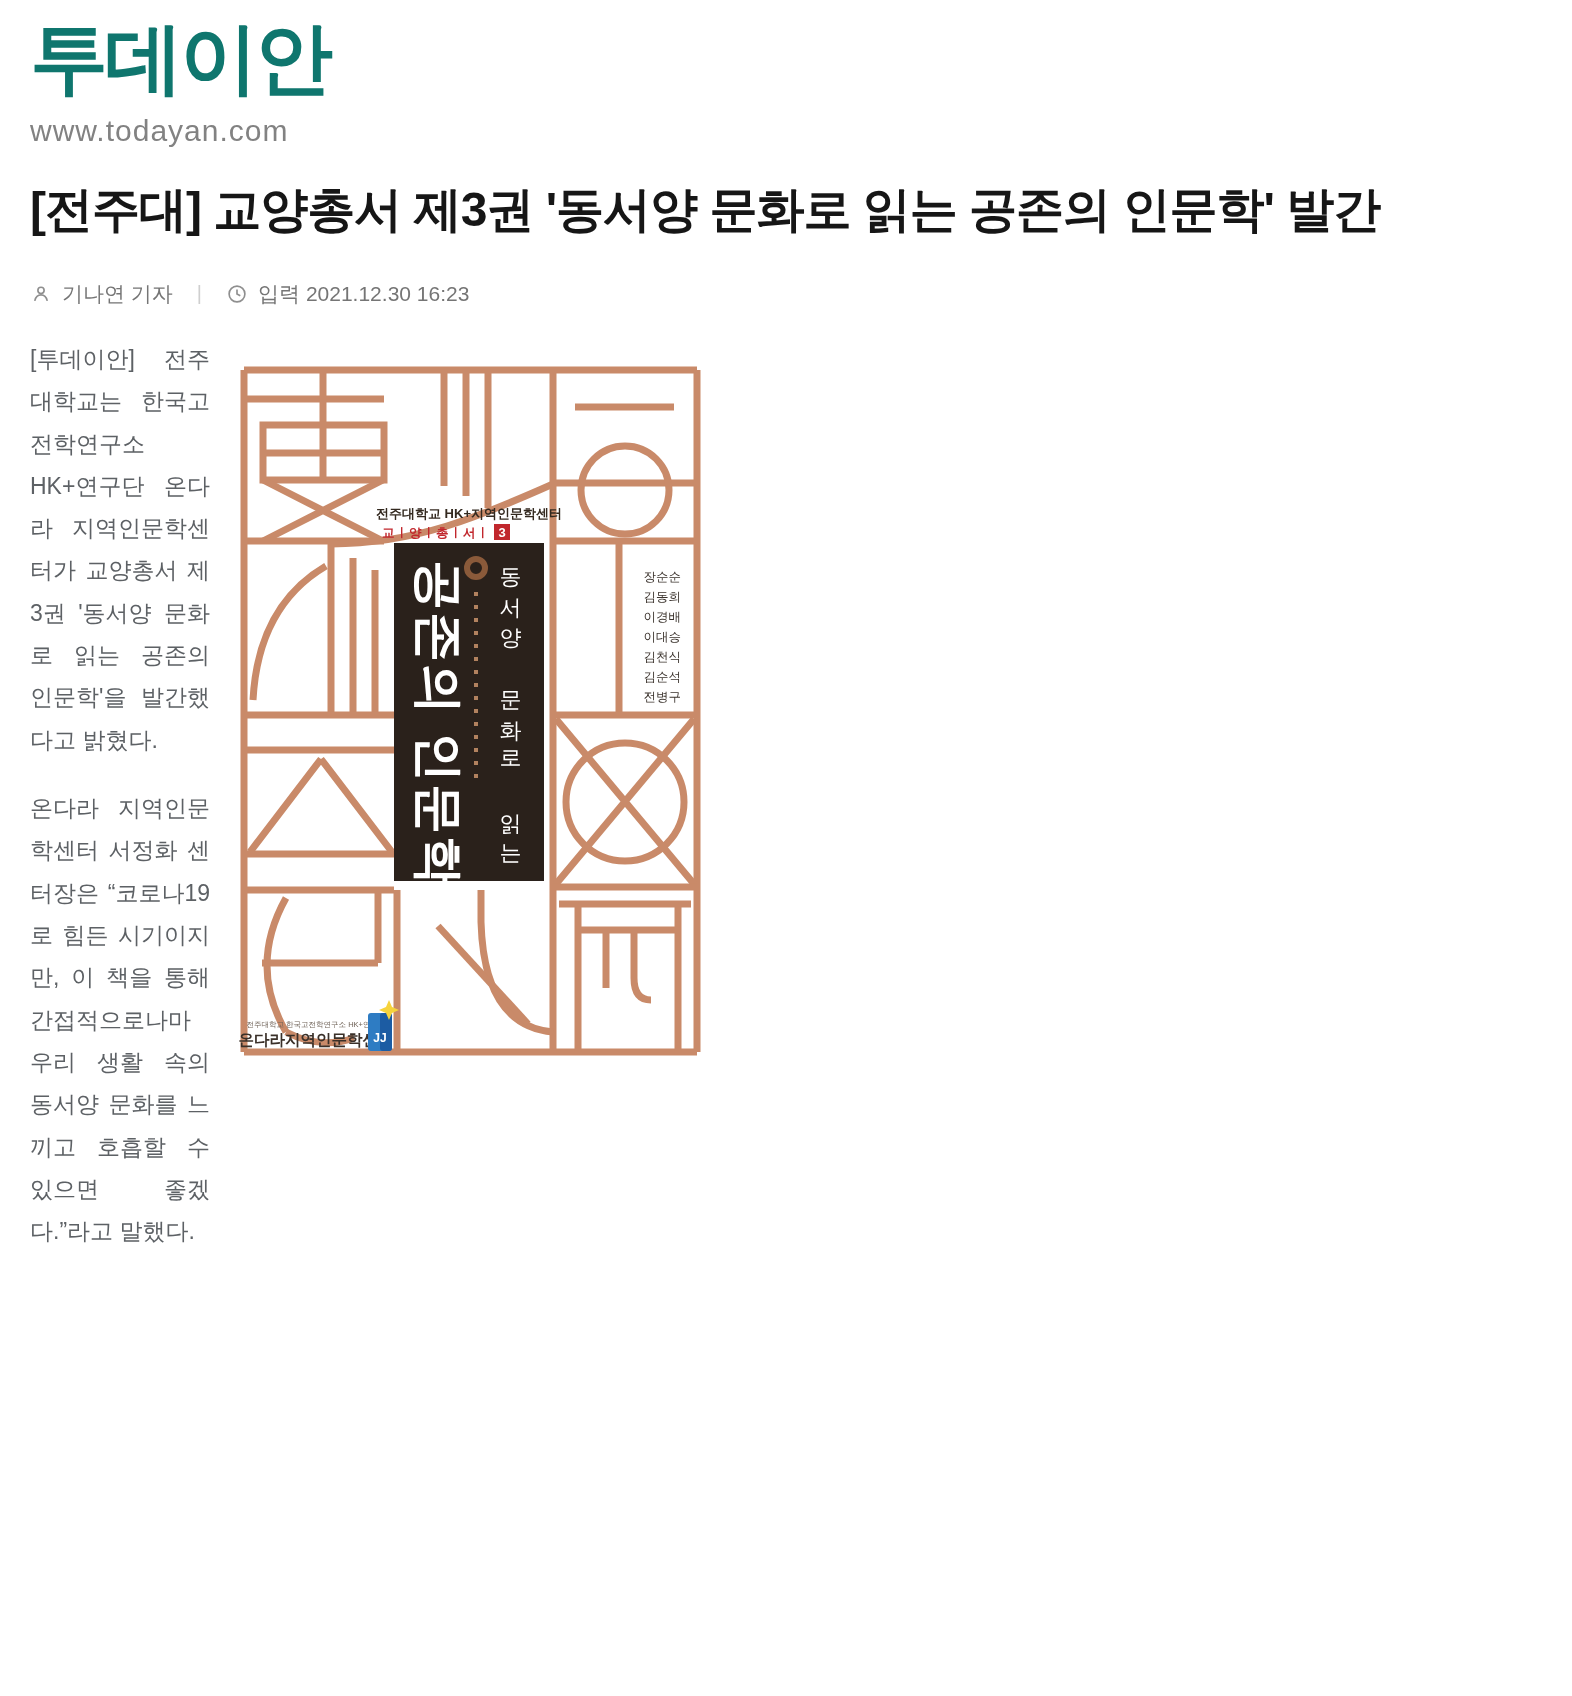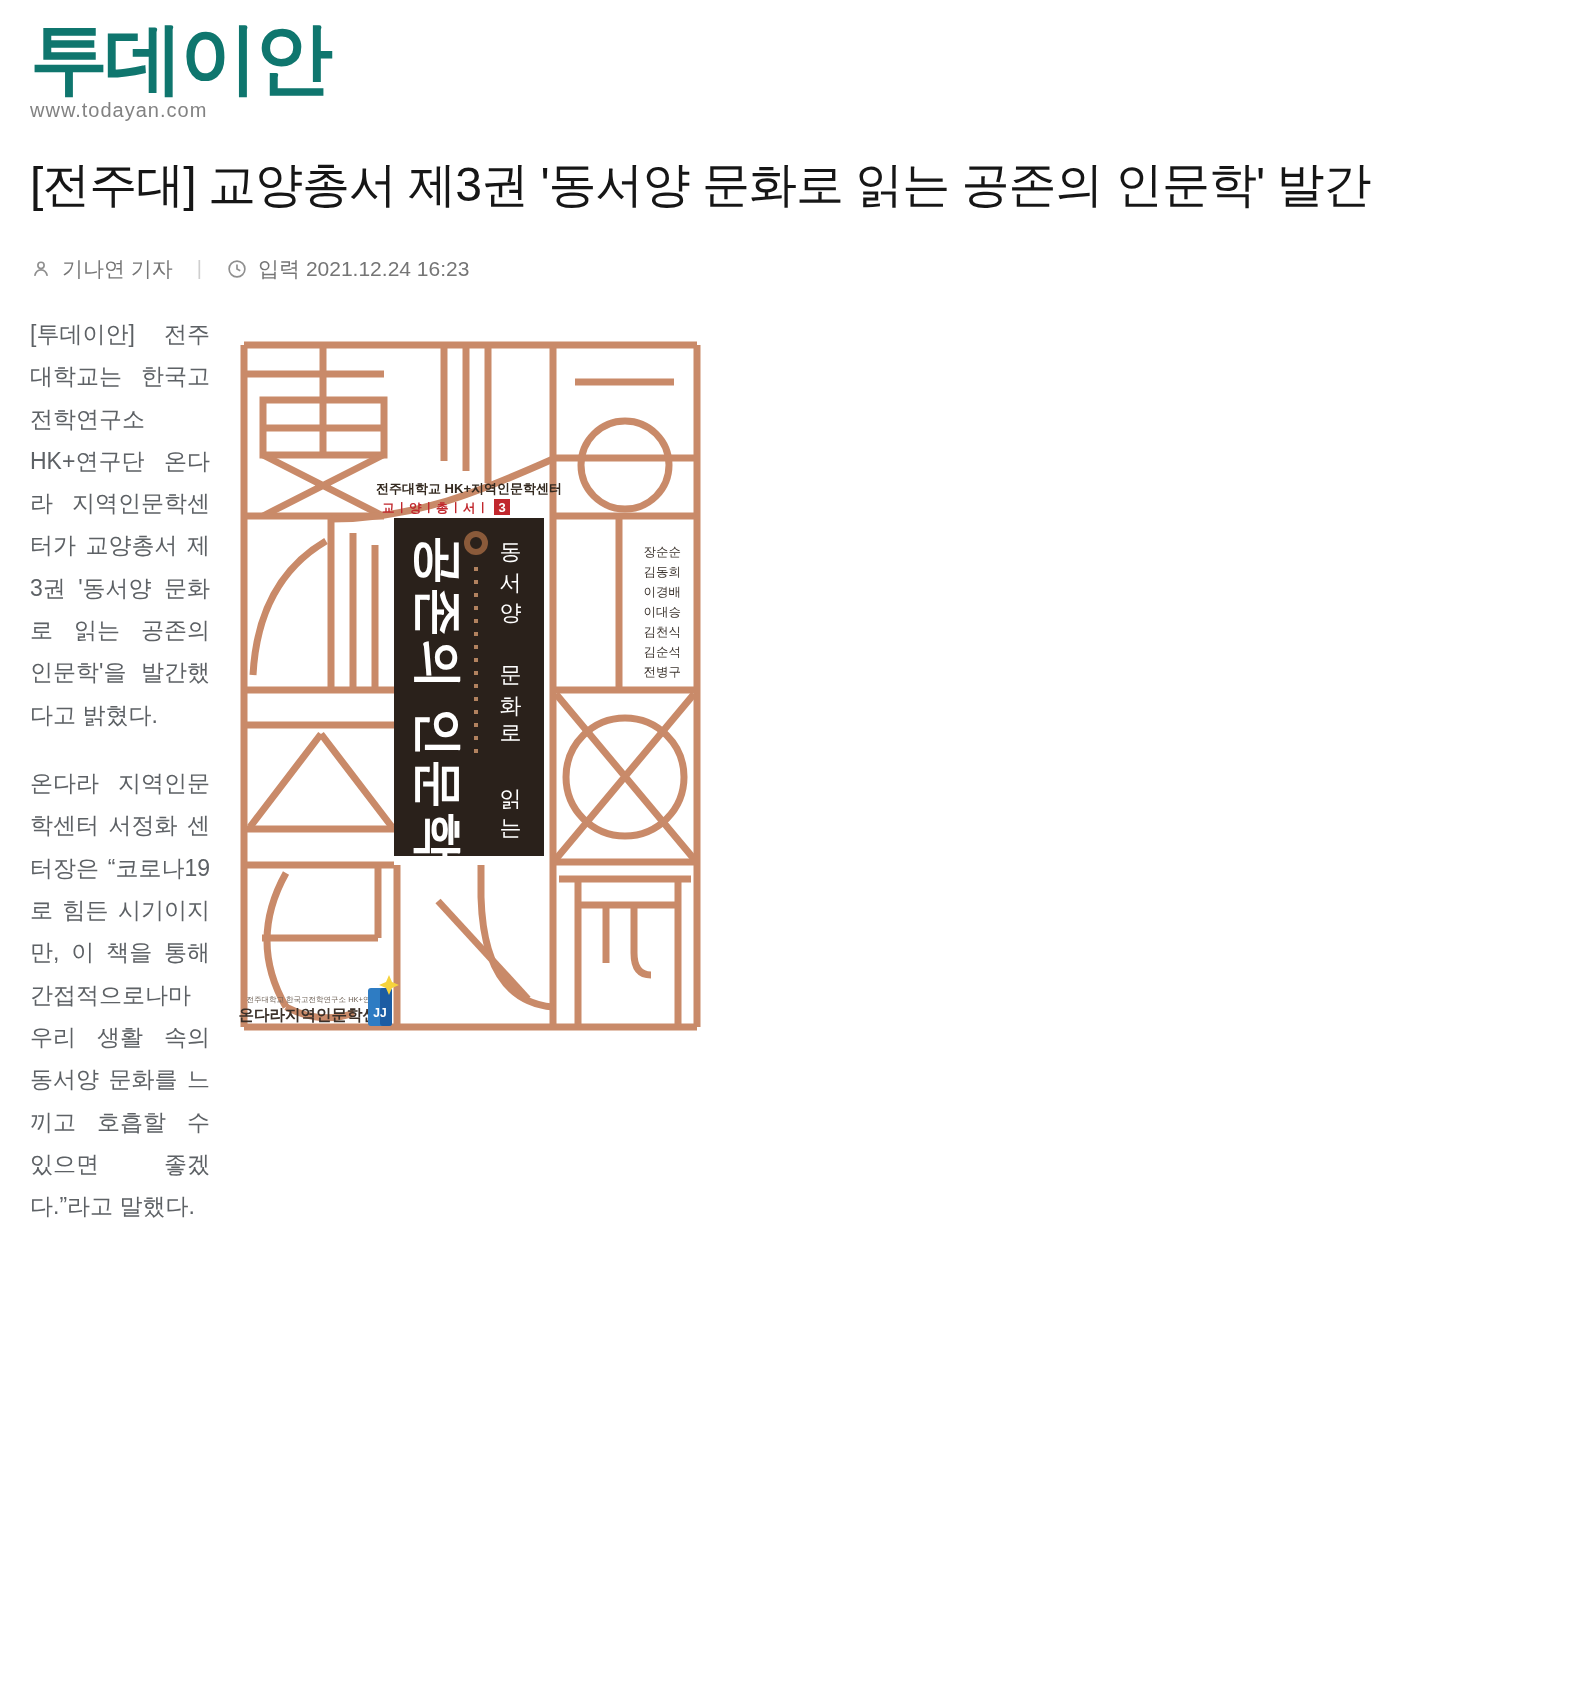--- a/index.html
+++ b/index.html
@@ -2,24 +2,24 @@
 <html lang="ko"><head>
 <meta charset="utf-8">
 <style>
   html,body{margin:0;padding:0;background:#ffffff;}
   body{width:1572px;min-height:1696px;font-family:"Liberation Sans","DejaVu Sans",sans-serif;color:#222;}
   .page{padding:18px 30px 40px 30px;position:relative;}
 
   
   .site-logo{display:inline-block;cursor:pointer;}
   .logo-kr{font-size:78px;font-weight:900;color:#0f766e;line-height:1.05;letter-spacing:-3px;}
-  .logo-www{font-size:20px;color:#828282;letter-spacing:1px;margin-top:0px;line-height:1;}
+  .logo-www{font-size:30px;color:#828282;letter-spacing:1px;margin-top:16px;line-height:1;}
 
   
-  .headline{margin-top:34px;font-size:48px;font-weight:400;color:#161616;letter-spacing:-1px;white-space:nowrap;line-height:1.25;}
+  .headline{margin-top:34px;font-size:48px;font-weight:700;color:#161616;letter-spacing:-1px;white-space:nowrap;line-height:1.25;}
 
   
   .byline{margin-top:40px;display:flex;align-items:center;gap:10px;font-size:21px;color:#757575;}
   .byline .sep{color:#cfcfcf;margin:0 14px;font-size:20px;}
   .byline svg{display:block;}
 
   
   .article-body{margin-top:30px;width:678px;font-size:23px;line-height:1.84;color:#5d6165;text-align:justify;}
   .article-body p{margin:0 0 26px 0;}
   .cover-float{float:right;width:482px;height:845px;margin:0 0 10px 16px;}
@@ -48,21 +48,21 @@
       </svg>
     </span>
     <span>기나연 기자</span>
     <span class="sep">|</span>
     <span>
       <svg width="22" height="22" viewBox="0 0 24 24" fill="none" stroke="#8f8f8f" stroke-width="1.8">
         <circle cx="12" cy="12" r="8.6"></circle>
         <path d="M12,7 V12 L15.6,13.8"></path>
       </svg>
     </span>
-    <span>입력 2021.12.24 16:23</span>
+    <span>입력 2021.12.30 16:23</span>
   </div>
 
   
   <div class="article-body">
 
     <figure class="cover-float" style="margin:0 0 10px 16px;">
       <svg width="482" height="723" viewBox="0 0 482 723">
         <rect x="0" y="0" width="482" height="723" fill="#ffffff"></rect>
 
         <g stroke="#c98a69" stroke-width="7" fill="none">

